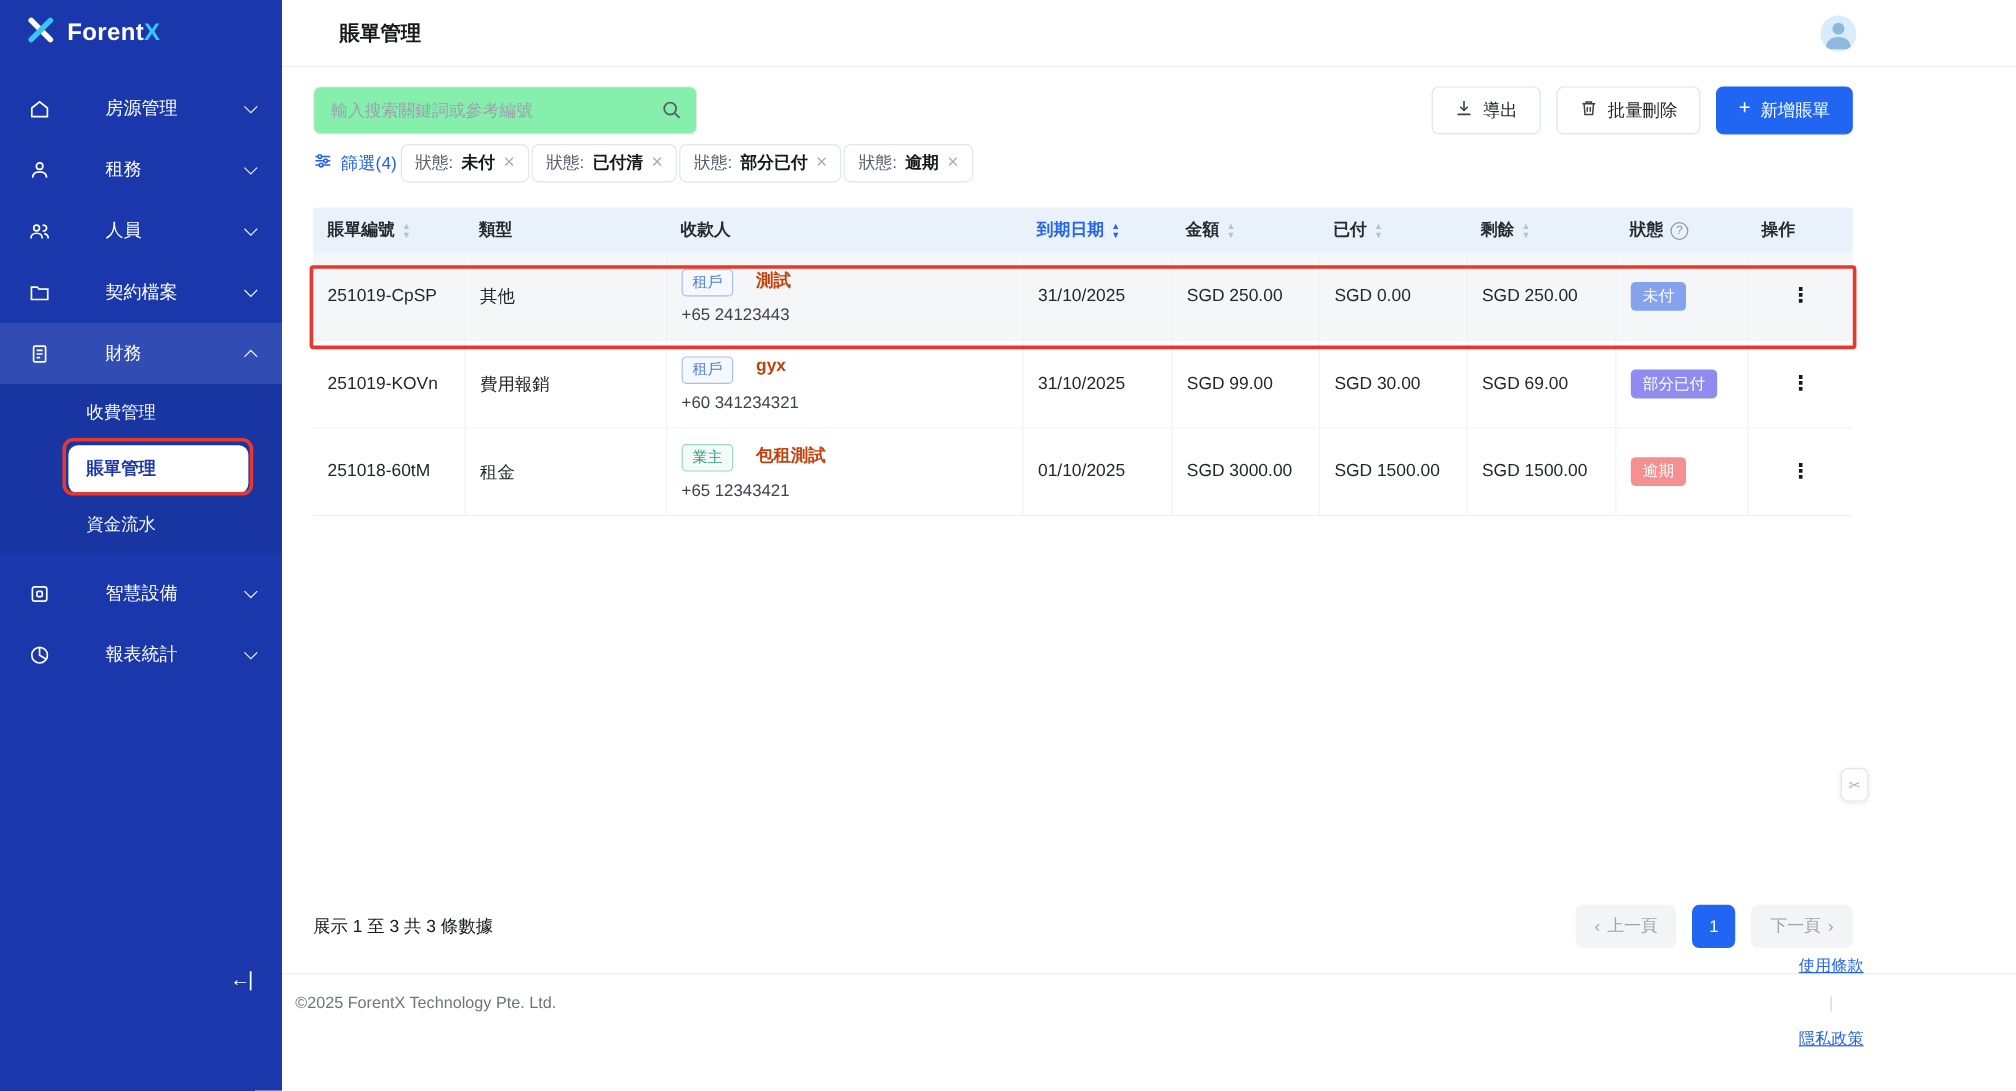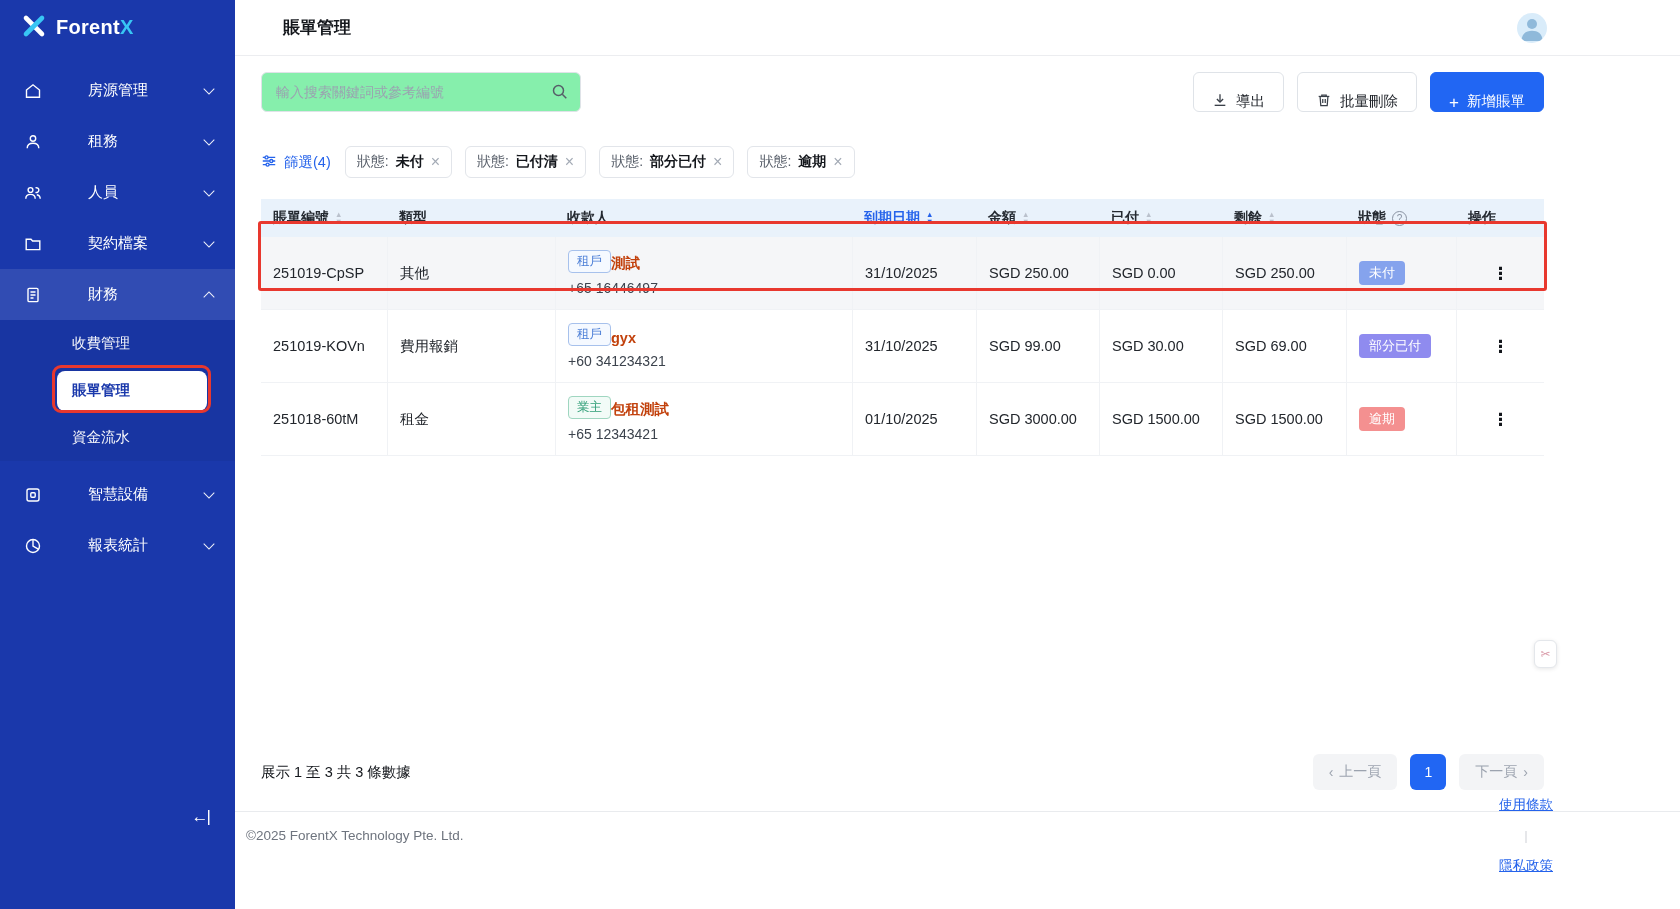--- a/index.html
+++ b/index.html
@@ -34,25 +34,25 @@
   .avatar { position:absolute; right:133px; top:13px; width:30px; height:30px; border-radius:50%; background:#d9ecfa; display:flex; align-items:flex-end; justify-content:center; overflow:hidden; cursor:pointer; }
 
   
   .content { position:absolute; left:235px; top:56px; width:1445px; height:755px; padding:16px 136px 0 26px; background:#fff; }
   .toolbar { display:flex; justify-content:space-between; height:40px; }
   .search-box { position:relative; width:320px; }
   .search-box input { width:100%; height:40px; border:1px solid #dfe3e8; border-radius:6px; padding:0 42px 0 14px; font-size:14px; color:#333; outline:none; font-family:inherit; background:#86efac; }
   .search-box input::placeholder { color:#9aa3b0; }
   .search-ic { position:absolute; right:13px; top:11px; }
   .actions { display:flex; gap:13px; }
-  .btn { height:40px; display:flex; align-items:flex-end; gap:8px; border-radius:6px; font-size:14.5px; cursor:pointer; padding:0 18px; border:1px solid #dfe3e8; background:#fff; color:#22262c; font-family:Liberation Sans, sans-serif; }
+  .btn { height:40px; display:flex; align-items:center; gap:8px; border-radius:6px; font-size:14.5px; cursor:pointer; padding:0 18px; border:1px solid #dfe3e8; background:#fff; color:#22262c; font-family:Liberation Mono, monospace; }
   .btn.primary { background:#2166f3; border-color:#2166f3; color:#fff; }
   .btn .plus-glyph { font-size:17px; line-height:1; margin-top:-2px; }
 
-  .filter-row { margin-top:34px; display:flex; gap:13px; height:32px; align-items:center; }
+  .filter-row { margin-top:8px; display:flex; gap:2px; height:32px; align-items:center; }
   .filter-toggle { display:flex; gap:7px; align-items:center; color:#2563eb; font-size:14.5px; cursor:pointer; margin-right:1px; }
   .chip { display:flex; align-items:center; gap:7px; border:1px solid #e2e5ea; border-radius:6px; height:32px; padding:0 11px; font-size:14px; background:#fff; }
   .chip .f { color:#565d68; }
   .chip .v { color:#14171c; font-weight:bold; }
   .chip .x { color:#a3aab5; cursor:pointer; font-size:16px; line-height:1; }
 
   
   .tbl { margin-top:21px; }
   .thead, .trow { display:grid; grid-template-columns:126px 168px 297px 124px 123px 123px 124px 110px 88px; }
   .thead { background:#e9f2fb; height:38px; }
@@ -62,21 +62,21 @@
   .sorter span { font-size:7.5px; line-height:6px; color:#bac1cc; }
   .th.active { color:#2563eb; }
   .th.active .sorter span { color:#2563eb; }
   .qmark { width:15px; height:15px; border:1px solid #8a93a2; border-radius:50%; font-size:10px; font-weight:normal; color:#8a93a2; display:inline-flex; align-items:center; justify-content:center; cursor:pointer; }
 
   .trow { height:73px; border-bottom:1px solid #f0f2f5; background:#fff; cursor:pointer; }
   .trow.highlight { background:#f5f6f8; }
   .td { display:flex; align-items:center; padding-left:12px; font-size:14.5px; color:#22262c; border-left:1px solid #f0f2f5; overflow:hidden; }
   .td:first-child { border-left:none; }
   .td.payee { flex-direction:column; align-items:flex-start; justify-content:center; gap:7px; }
-  .payee-top { display:flex; align-items:flex-end; gap:0; }
+  .payee-top { display:flex; align-items:flex-start; gap:19px; }
   .pbadge { font-size:12.5px; padding:2px 8px; border-radius:4px; border:1px solid; line-height:1.35; }
   .pbadge.tenant { color:#4a7dd6; border-color:#a7c1ec; background:#f5f9ff; }
   .pbadge.owner  { color:#2f9e77; border-color:#9fd6c0; background:#f2fbf7; }
   .pname { font-weight:bold; color:#c2410c; }
   .pphone { color:#3c434d; font-size:14px; }
   .status-badge { color:#fff; font-size:13px; padding:4px 10px; border-radius:4px; line-height:1.2; }
   .status-unpaid  { background:#85a3ed; }
   .status-partial { background:#8f8bef; }
   .status-overdue { background:#f49090; }
   .td.ops { justify-content:center; padding-left:0; }
@@ -351,21 +351,21 @@
     </div>
 
     <div class="trow highlight">
       <div class="td">251019-CpSP</div>
       <div class="td">其他</div>
       <div class="td payee">
         <div class="payee-top">
           <span class="pbadge tenant">租戶</span>
           <span class="pname">測試</span>
         </div>
-        <span class="pphone">+65 16446497</span>
+        <span class="pphone">+65 24123443</span>
       </div>
       <div class="td">31/10/2025</div>
       <div class="td">SGD 250.00</div>
       <div class="td">SGD 0.00</div>
       <div class="td">SGD 250.00</div>
       <div class="td">
         <span class="status-badge status-unpaid">未付</span>
       </div>
       <div class="td ops">
         <span class="kebab">⋮</span>

